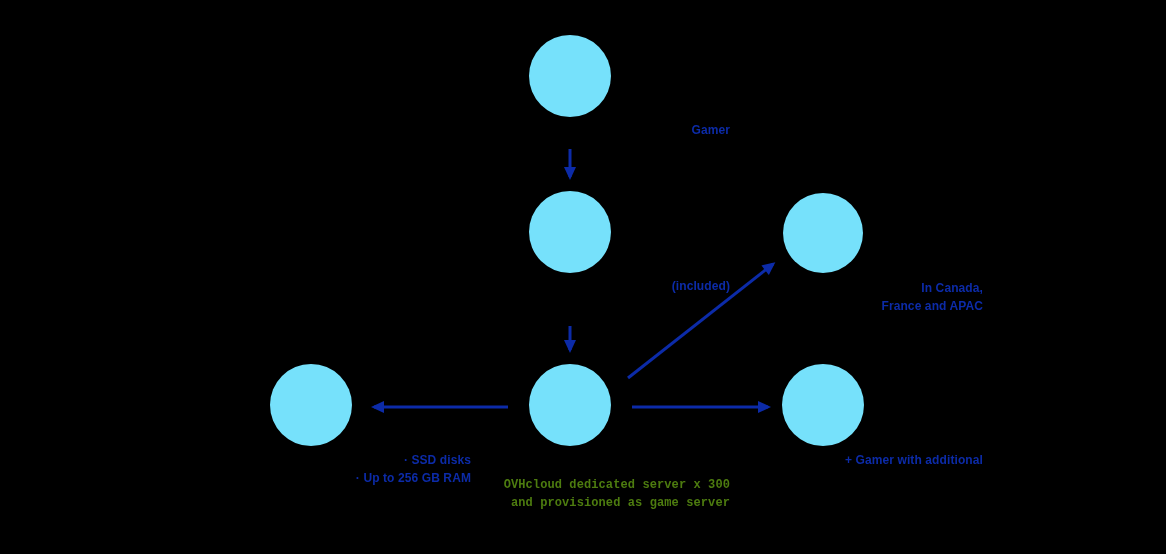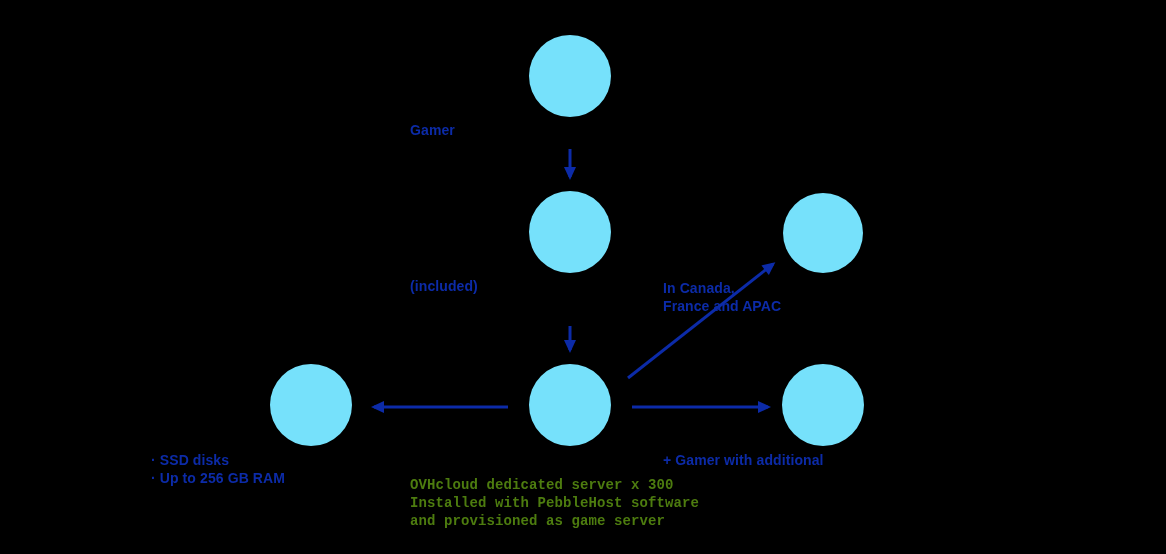--- a/index.html
+++ b/index.html
@@ -21,22 +21,22 @@
     width: 1166px;
     height: 554px;
   }
   .node-circle {
     position: absolute;
     border-radius: 50%;
   }
   .node-label {
     position: absolute;
     width: 320px;
-    text-align: left;
-    font-size: 14px;
+    text-align: right;
+    font-size: 12px;
     font-weight: 700;
     line-height: 18px;
     letter-spacing: 0.1px;
   }
 </style>
 </head>
 <body>
 
 <div class="stage" style="background: rgb(0, 0, 0);">
   <svg class="edge-layer" width="1166" height="554" viewBox="0 0 1166 554" xmlns="http://www.w3.org/2000/svg">
@@ -68,21 +68,20 @@
         <div>France and APAC</div>
       </div>
       <div class="node-circle" style="left: 270px; top: 364px; width: 82px; height: 82px; background: rgb(118, 225, 251);"></div>
       <div class="node-label" style="left: 151px; top: 451px; color: rgb(12, 43, 168);">
         <div>· SSD disks</div>
         <div>· Up to 256 GB RAM</div>
       </div>
       <div class="node-circle" style="left: 529px; top: 364px; width: 82px; height: 82px; background: rgb(118, 225, 251);"></div>
       <div class="node-label" style="left: 410px; top: 476px; color: #4d7c0f; font-family: Liberation Mono, monospace;">
         <div>OVHcloud dedicated server x 300</div>
-        <div>Installed with PebbleHost software</div>
         <div>and provisioned as game server</div>
       </div>
       <div class="node-circle" style="left: 782px; top: 364px; width: 82px; height: 82px; background: rgb(118, 225, 251);"></div>
       <div class="node-label" style="left: 663px; top: 451px; color: rgb(12, 43, 168);">
         <div>+ Gamer with additional</div>
       </div>
     </div>
 </div>
 
 </body></html>

